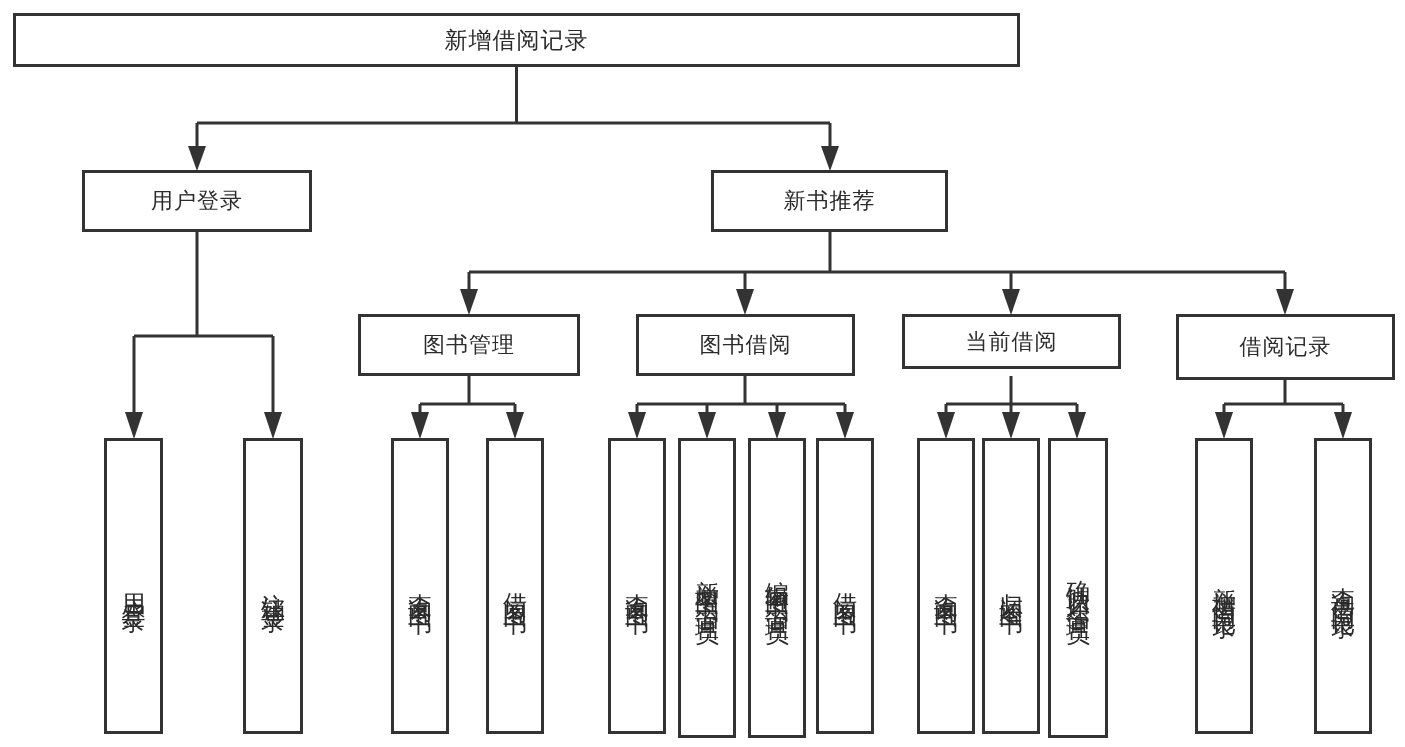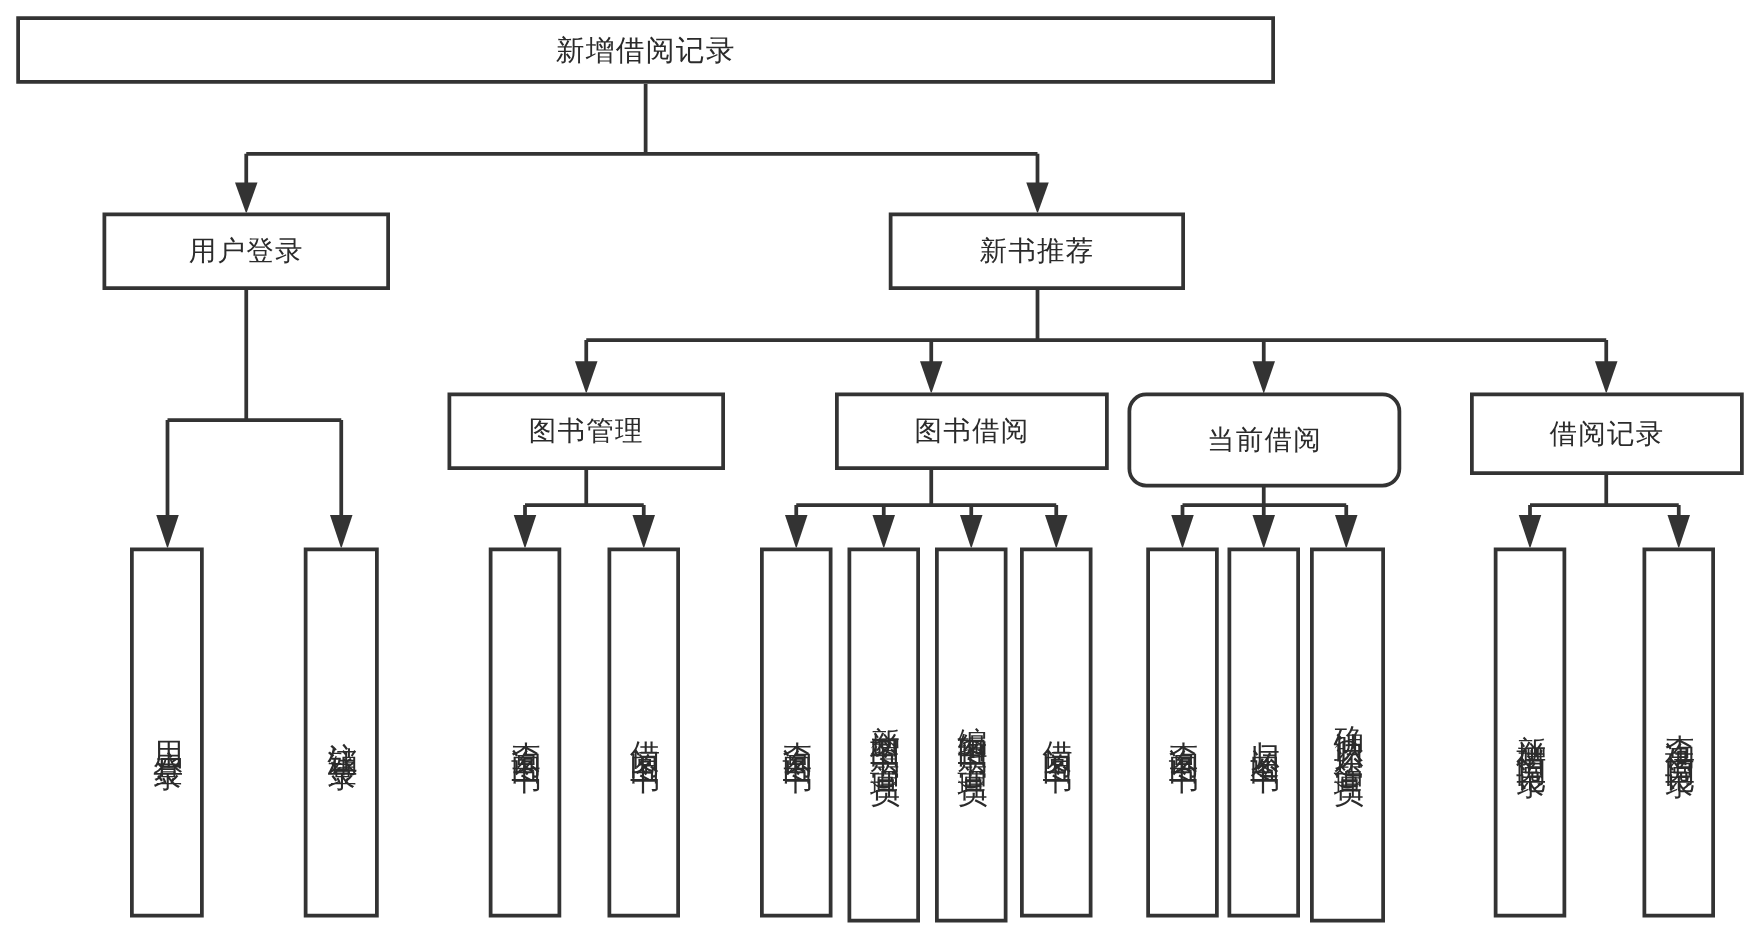--- a/index.html
+++ b/index.html
@@ -106,24 +106,24 @@
   <div class="node h-label" style="left:82px; top:170px; width:230px; height:62px;">
     <span>用户登录</span>
   </div>
   <div class="node h-label" style="left:711px; top:170px; width:237px; height:62px;">
     <span>新书推荐</span>
   </div>
 
   <div class="node h-label" style="left:358px; top:314px; width:222px; height:62px;">
     <span>图书管理</span>
   </div>
-  <div class="node h-label" style="left:636px; top:314px; width:219px; height:62px;margin-left:32px;">
+  <div class="node h-label" style="left:636px; top:314px; width:219px; height:62px;">
     <span>图书借阅</span>
   </div>
-  <div class="node h-label" style="left:902px; top:314px; width:219px; height:76px;border-radius:15px;">
+  <div class="node h-label" style="left:902px; top:314px; width:219px; height:55px;">
     <span>当前借阅</span>
   </div>
   <div class="node h-label" style="left:1176px; top:314px; width:219px; height:66px;">
     <span>借阅记录</span>
   </div>
 
   <div class="node leaf" style="left:104px; top:438px; width:59px; height:296px;">
     <span>用户登录</span>
   </div>
   <div class="node leaf" style="left:243px; top:438px; width:60px; height:296px;">

